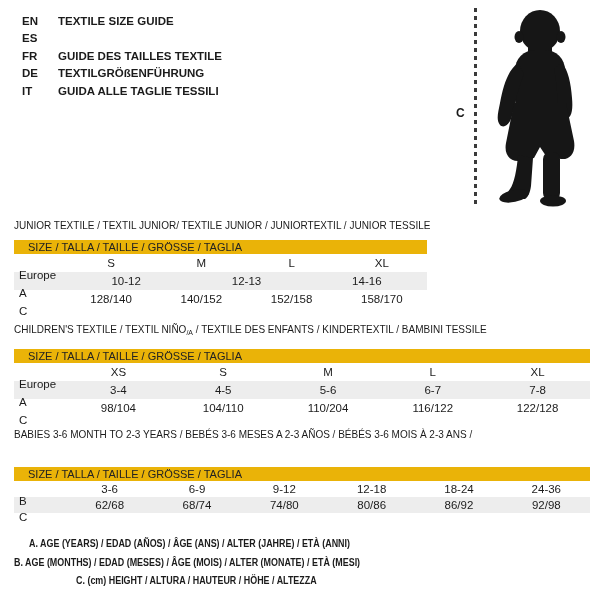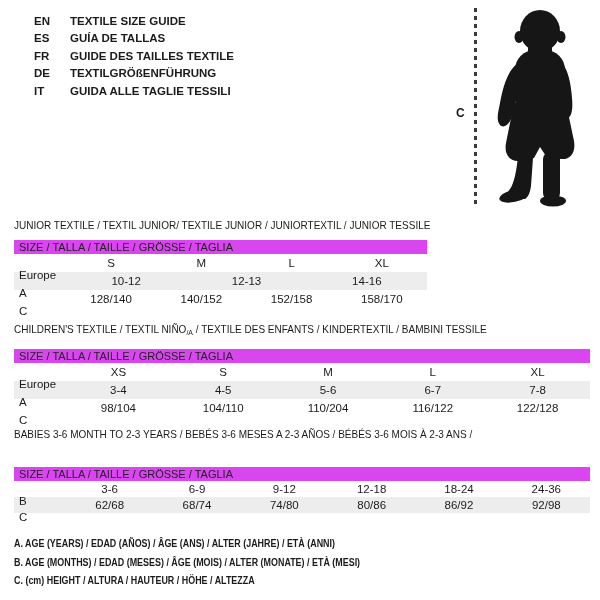--- a/index.html
+++ b/index.html
@@ -4,63 +4,62 @@
 <style>
   * { margin:0; padding:0; box-sizing:border-box; }
   html,body { background:#fff; }
   body {
     width:600px; height:600px; position:relative; overflow:hidden;
     font-family:"Liberation Sans", sans-serif; color:#1b1b1b;
   }
   
   .langs { position:absolute; left:22px; top:13px; }
   .lang-row { display:flex; line-height:17.4px; font-weight:bold; font-size:11.5px; }
-  .lang-code { width:36px;margin-left:12px; }
+  .lang-code { width:36px; }
   
   .figure { position:absolute; left:455px; top:8px; width:145px; height:202px; }
   .measure-line {
     position:absolute; left:19px; top:0; width:3px; height:200px;
     background:repeating-linear-gradient(to bottom,#3a3a3a 0 4px,transparent 4px 8px);
   }
   .c-label { position:absolute; left:1px; top:98px; font-weight:bold; font-size:12px; }
   .figure svg { position:absolute; left:33px; top:0; }
   
   .sec-heading {
     position:absolute; left:14px; font-weight:normal; font-size:11.5px;
     white-space:nowrap; line-height:16.5px;
   }
   .cond { display:inline-block; transform:scaleX(0.87); transform-origin:0 50%; white-space:nowrap; }
   .sub-a { font-size:8px; vertical-align:-2px; }
   
   .size-table { position:absolute; left:14px; }
   .size-bar {
-    background:#d946ef; height:14px; line-height:14px;
-    font-size:11px; padding-left:5px; color:#222; overflow:hidden; white-space:nowrap;
+    background:#eab308; height:14px; line-height:14px;
+    font-size:11px; padding-left:14px; color:#222; overflow:hidden; white-space:nowrap;
   }
   .trow { display:flex; height:18px; line-height:18px; font-size:11.5px; }
   .t3 .trow { height:16px; line-height:16px; }
   .trow.shade { background:#ededed; }
   .rlabel { width:52px; padding-left:5px;margin-top:12px; }
   .cell { flex:1; text-align:center; }
   
-  .footnotes { position:absolute; left:14px; top:534px; }
+  .footnotes { position:absolute; left:14px; top:534px;text-align:center; }
   .fn { line-height:18.5px; font-weight:bold; font-size:10.5px; white-space:nowrap; }
   .fn .cond { transform:scaleX(0.85); }
 </style>
 </head>
 <body>
 
 <div class="langs">
   <div class="lang-row">
     <span class="lang-code">EN</span>
     <span>TEXTILE SIZE GUIDE</span>
   </div>
   <div class="lang-row">
     <span class="lang-code">ES</span>
-    <span>GUÍA DE TALLAS</span>
   </div>
   <div class="lang-row">
     <span class="lang-code">FR</span>
     <span>GUIDE DES TAILLES TEXTILE</span>
   </div>
   <div class="lang-row">
     <span class="lang-code">DE</span>
     <span>TEXTILGRÖßENFÜHRUNG</span>
   </div>
   <div class="lang-row">

